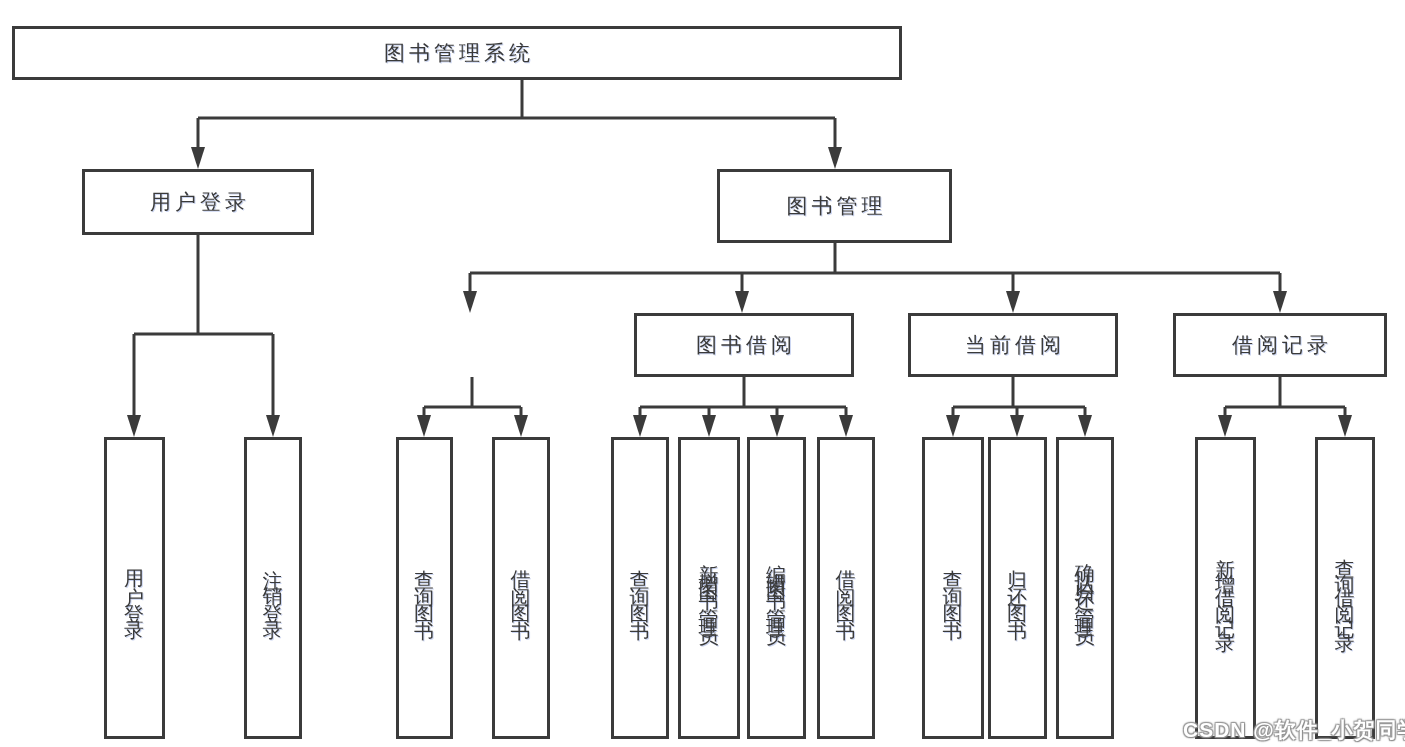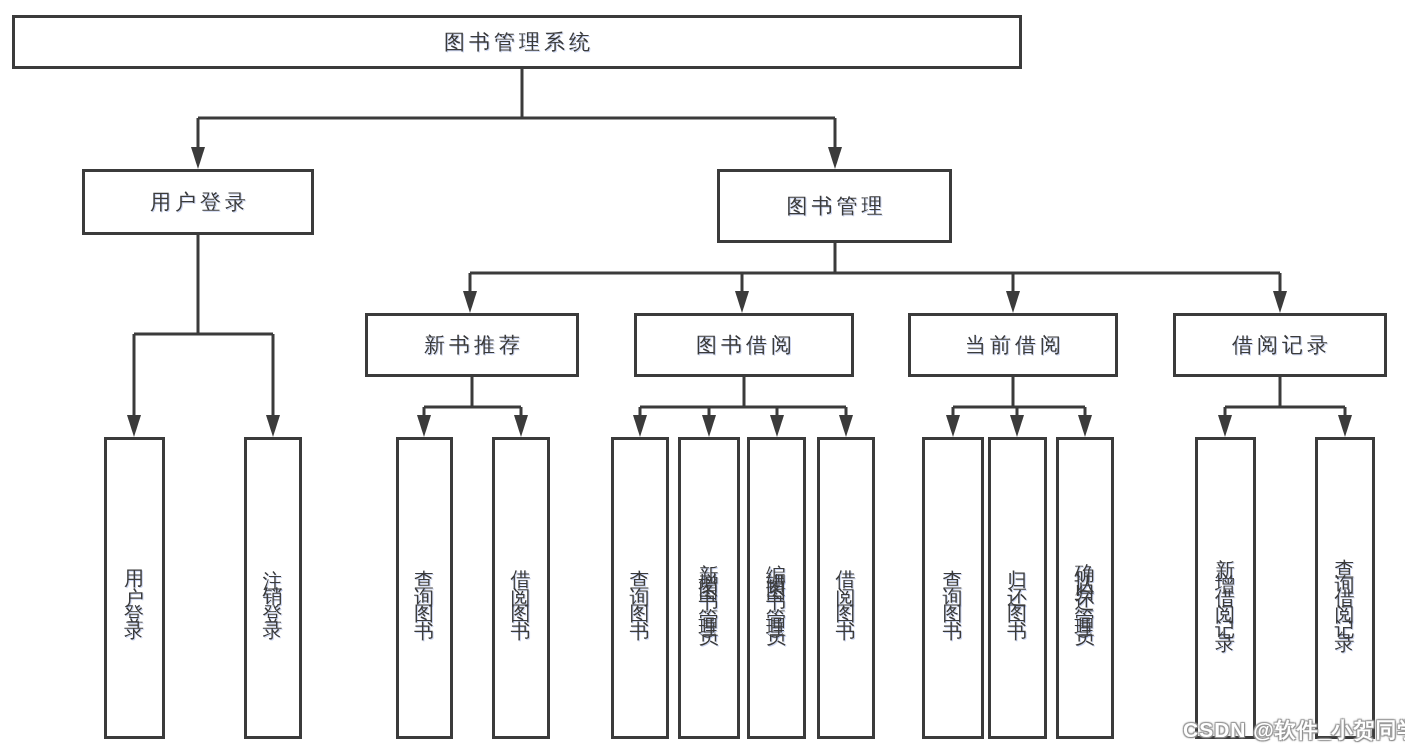--- a/index.html
+++ b/index.html
@@ -126,34 +126,31 @@
       <polygon points="770,415 784,415 777,437"></polygon>
       <polygon points="839,415 853,415 846,437"></polygon>
       <polygon points="946,415 960,415 953,437"></polygon>
       <polygon points="1010,415 1024,415 1017,437"></polygon>
       <polygon points="1078,415 1092,415 1085,437"></polygon>
       <polygon points="1218,415 1232,415 1225,437"></polygon>
       <polygon points="1338,415 1352,415 1345,437"></polygon>
     </g>
   </svg>
 
-  <div class="box" style="left:12px; top:15px; width:1010px; height:54px;">
+  <div class="box" style="left:12px; top:26px; width:890px; height:54px;">
     <span class="hlabel">图书管理系统</span>
   </div>
 
   <div class="box" style="left:82px; top:169px; width:232px; height:66px;">
     <span class="hlabel">用户登录</span>
   </div>
   <div class="box" style="left:717px; top:169px; width:235px; height:74px;">
     <span class="hlabel">图书管理</span>
   </div>
 
-  <div class="box" style="left:365px; top:313px; width:214px; height:64px;">
-    <span class="hlabel">新书推荐</span>
-  </div>
   <div class="box" style="left:634px; top:313px; width:220px; height:64px;">
     <span class="hlabel">图书借阅</span>
   </div>
   <div class="box" style="left:908px; top:313px; width:210px; height:64px;">
     <span class="hlabel">当前借阅</span>
   </div>
   <div class="box" style="left:1173px; top:313px; width:214px; height:64px;">
     <span class="hlabel">借阅记录</span>
   </div>
 

